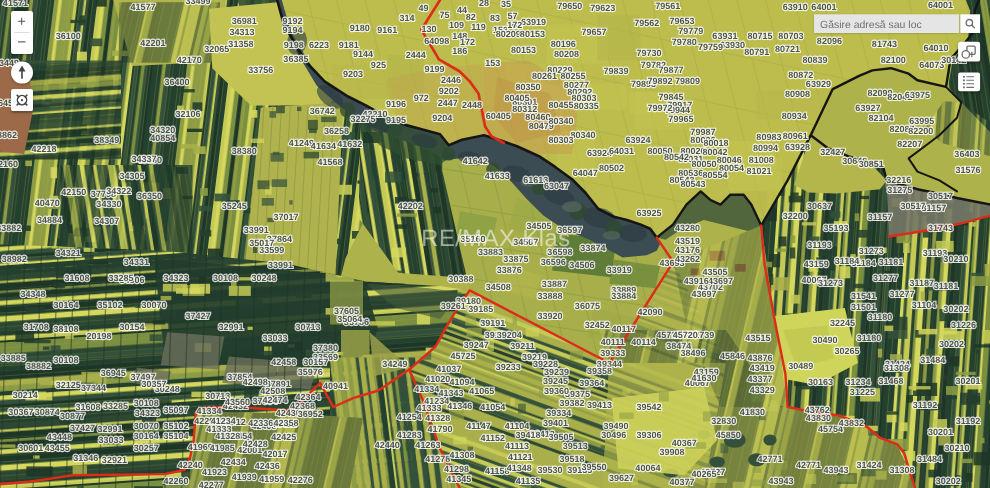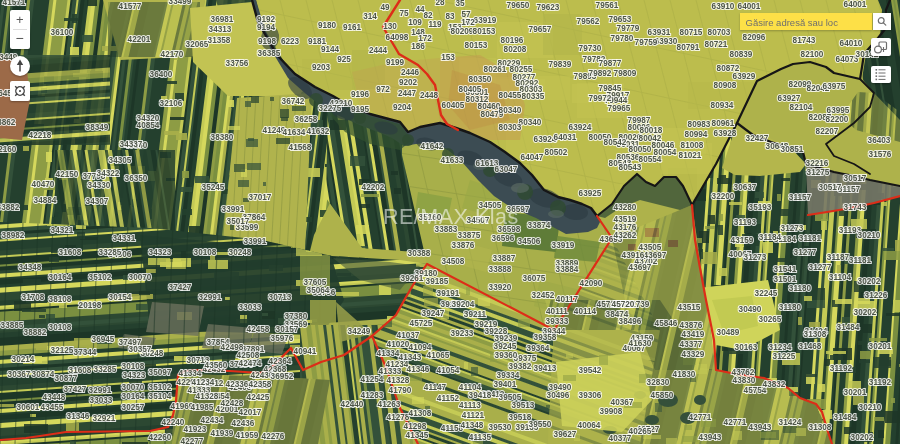--- a/index.html
+++ b/index.html
@@ -1594,21 +1594,21 @@
 <div style="position:absolute;left:9.7px;top:80.7px;width:20px;height:20px;background:#fff;border-radius:2px;box-shadow:0 1px 2px rgba(0,0,0,.3);">
   <svg width="20" height="20" viewBox="0 0 20 20">
       <g transform="rotate(45 10 10)">
         <circle cx="10" cy="10" r="4.2" fill="none" stroke="#444" stroke-width="1.4"></circle>
         <circle cx="10" cy="10" r="1" fill="#444"></circle>
         <path d="M10 3.2 V5.8 M10 14.2 V16.8 M3.2 10 H5.8 M14.2 10 H16.8" stroke="#444" stroke-width="1.4"></path>
       </g>
     </svg>
 </div>
 
-<div style="position:absolute;left:740px;top:12.6px;width:131.5px;height:17.6px;background:#fde047;box-shadow:0 1px 2px rgba(0,0,0,.25);">
+<div style="position:absolute;left:740px;top:12.6px;width:131.5px;height:17.6px;background:#e5e5e5;box-shadow:0 1px 2px rgba(0,0,0,.25);">
   <span style="position:absolute;left:5.5px;top:4px;font-size:9.5px;color:#6e6e6e;">Găsire adresă sau loc</span>
 </div>
 
 <div style="position:absolute;left:873px;top:12.6px;width:18px;height:17.6px;background:#fff;box-shadow:0 1px 2px rgba(0,0,0,.25);">
   <svg width="18" height="17" viewBox="0 0 18 17">
       <circle cx="8.2" cy="7.6" r="2.9" fill="none" stroke="#6e6e6e" stroke-width="1.2"></circle>
       <path d="M10.4 9.8 L12.8 12.2" stroke="#6e6e6e" stroke-width="1.2" stroke-linecap="round"></path>
     </svg>
 </div>
 

